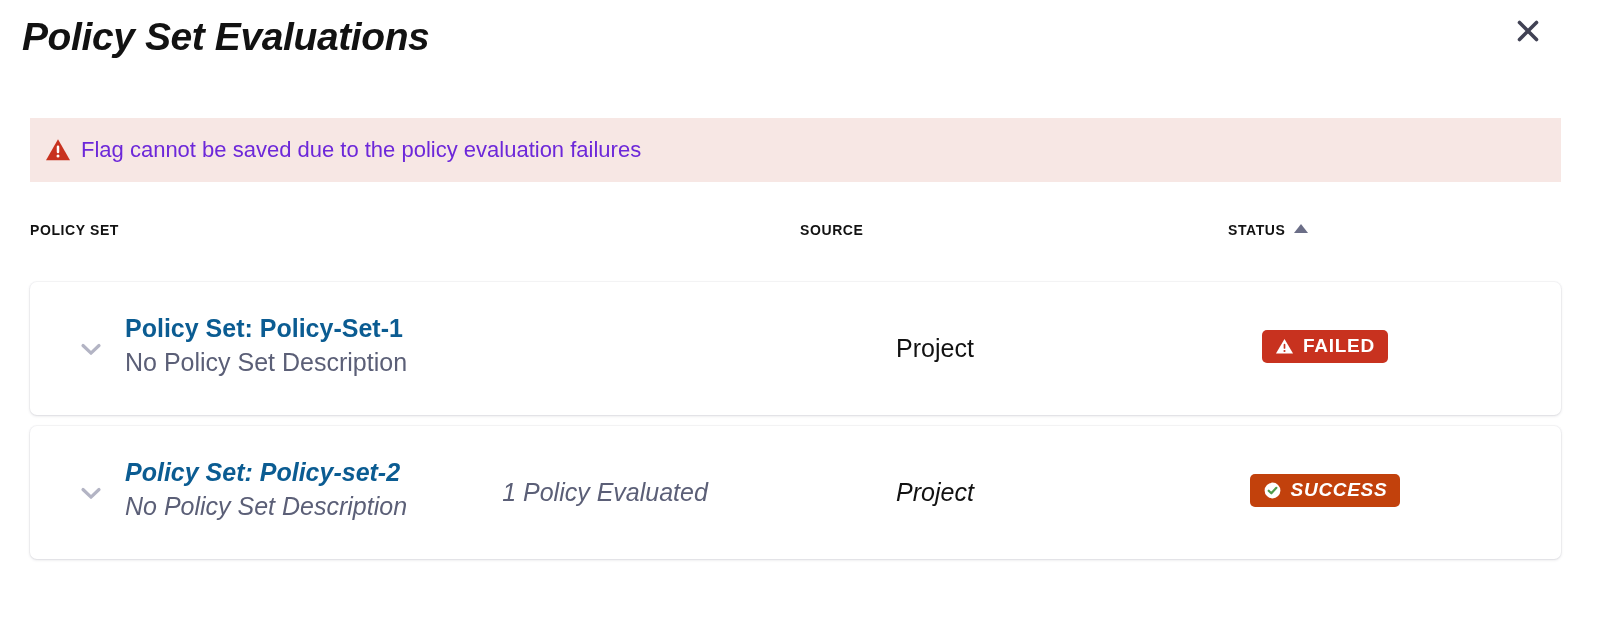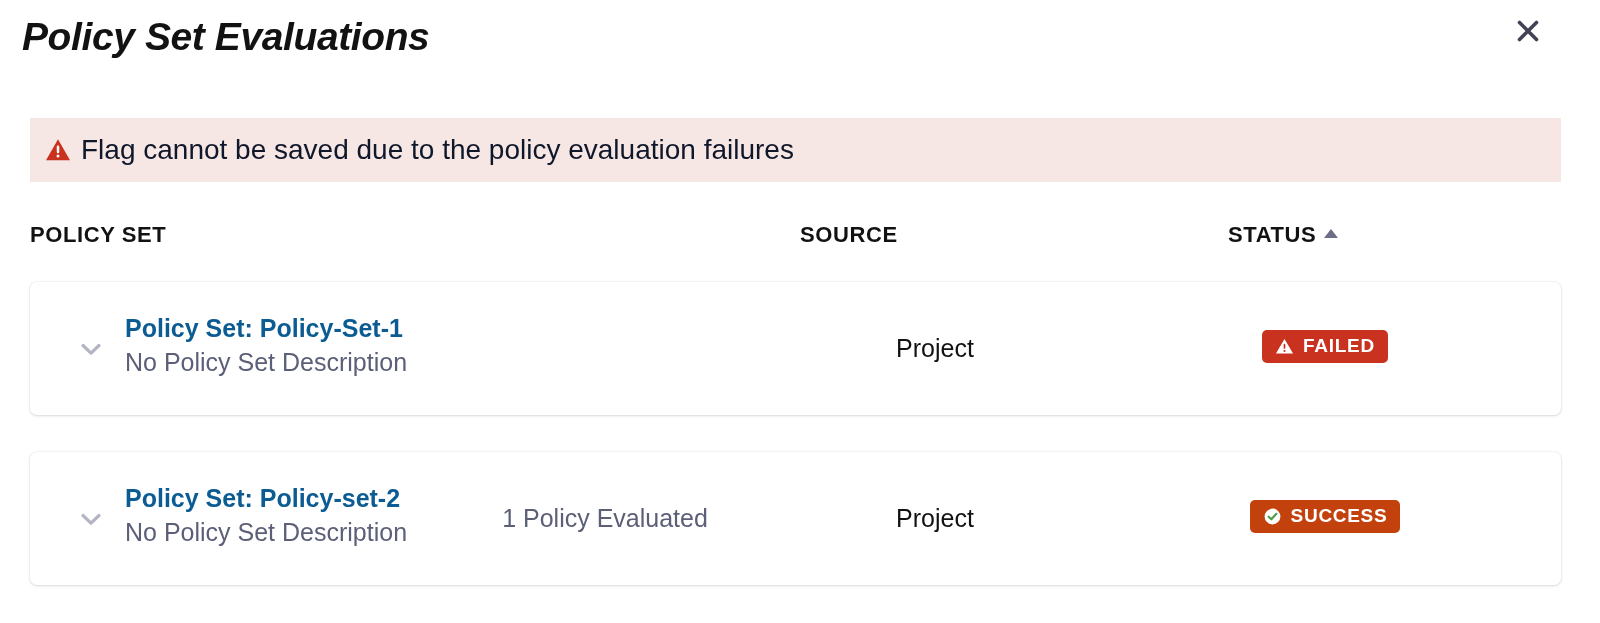--- a/index.html
+++ b/index.html
@@ -76,37 +76,37 @@
     width: 26px;
     height: 26px;
     flex: 0 0 26px;
     display: flex;
     align-items: center;
     justify-content: center;
     margin-right: 10px;
   }
   .alert-icon svg { display: block; }
   .alert-text {
-    font-size: 28px;
-    color: #0f172a;
+    font-size: 22px;
+    color: #6d28d9;
     line-height: 1.1;
     white-space: nowrap;
   }
 
   
   .table-head {
     position: absolute;
     left: 0;
     top: 206px;
     width: 1600px;
     height: 52px;
   }
   .col-head {
     position: absolute;
-    font-size: 22px;
+    font-size: 14px;
     font-weight: bold;
     letter-spacing: 0.6px;
     color: #121212;
     white-space: nowrap;
     top: 16px;
   }
   .col-head.policy-set { left: 30px; }
   .col-head.source     { left: 800px; }
   .col-head.status     {
     left: 1228px;
@@ -131,21 +131,21 @@
     position: absolute;
     left: 30px;
     width: 1531px;
     height: 133px;
     background: #ffffff;
     border-radius: 7px;
     box-shadow: 0 1px 3px rgba(60,64,84,0.16), 0 0 0 1px rgba(60,64,84,0.045);
     box-sizing: border-box;
   }
   .row-card.row-1 { top: 282px; }
-  .row-card.row-2 { top: 452px; }
+  .row-card.row-2 { top: 426px; font-style: italic; }
 
   .chevron-button {
     position: absolute;
     left: 38px;
     top: 44px;
     width: 46px;
     height: 46px;
     display: flex;
     align-items: center;
     justify-content: center;

